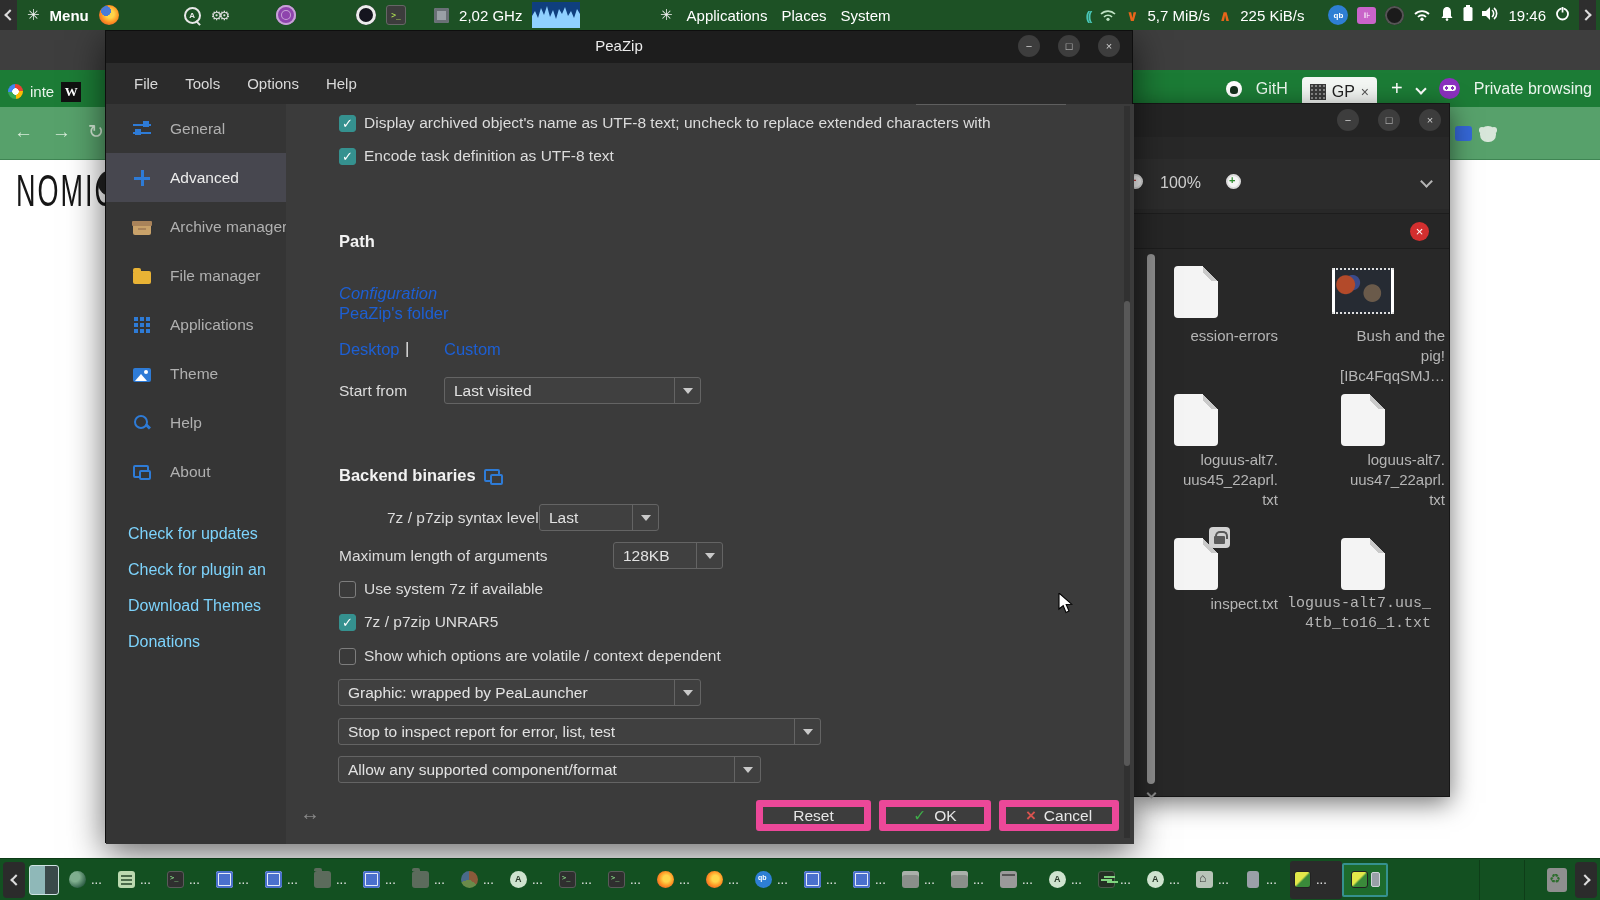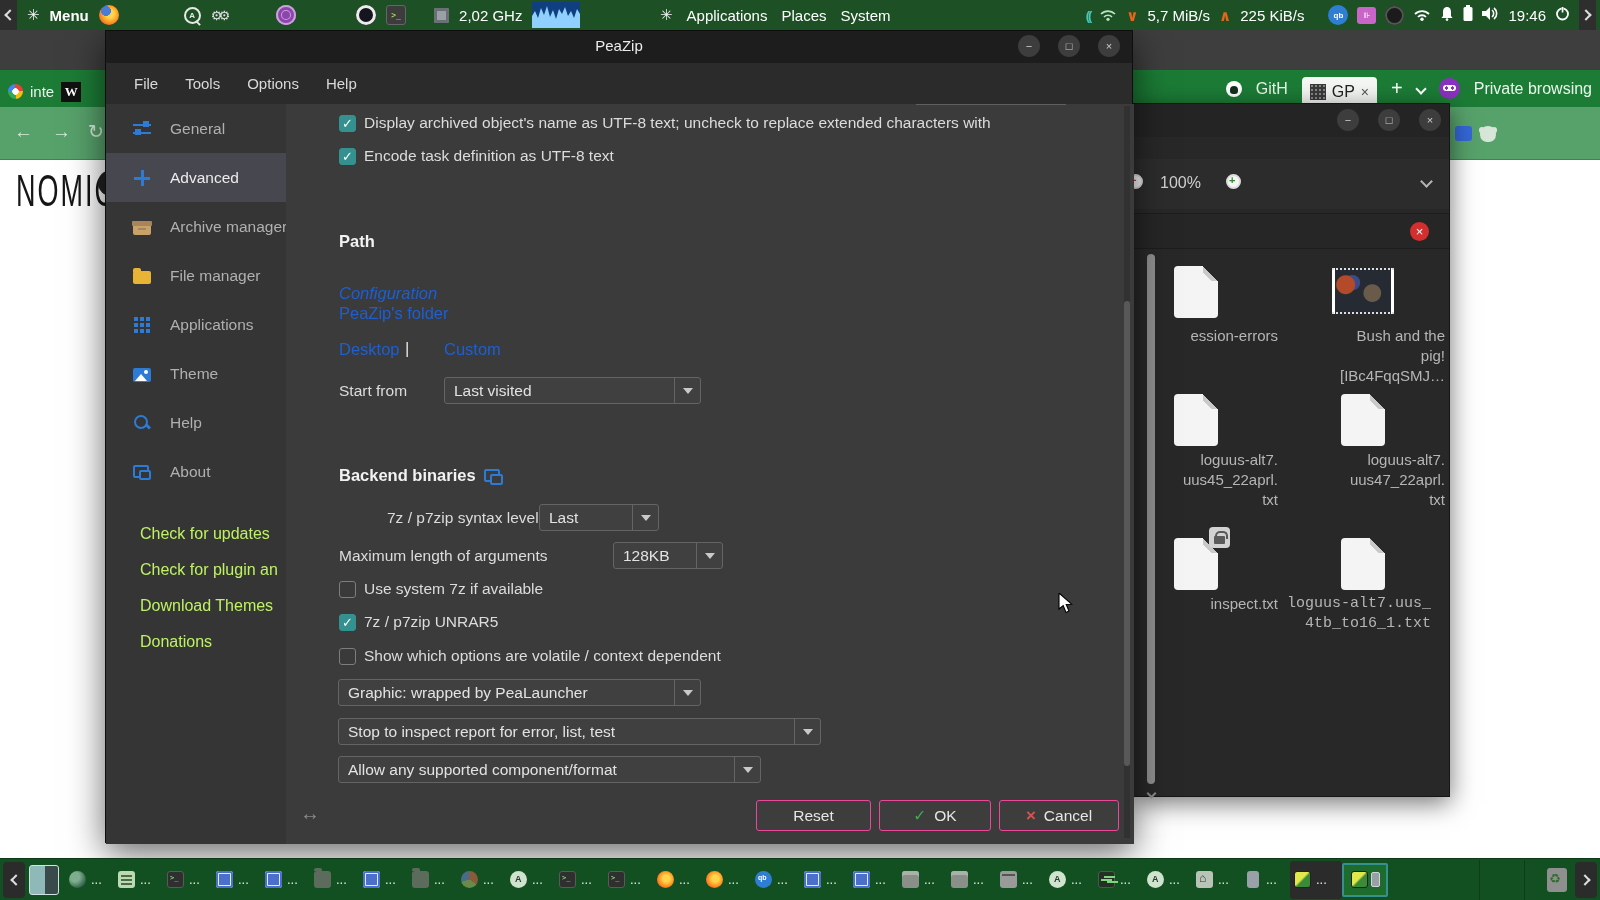--- a/index.html
+++ b/index.html
@@ -100,33 +100,33 @@
   
   #peazip{position:absolute;left:105px;top:30px;width:1028px;height:813px;z-index:4;background:#3b3b3b;box-shadow:0 10px 34px rgba(0,0,0,.6);border:1px solid #0e0e0e;}
   #pz-title{position:absolute;left:0;top:0;width:100%;height:32px;background:#1d1d1d;color:#ececec;font-size:15px;}
   #pz-title .t{position:absolute;left:0;right:0;top:6px;text-align:center;}
   #pz-title .winbtns{position:absolute;right:12px;top:4px;display:flex;gap:18px;}
   #pz-menubar{position:absolute;left:0;top:32px;width:100%;height:41px;background:#2b2b2b;display:flex;align-items:center;gap:27px;padding-left:28px;color:#d9d9d9;font-size:15px;}
   #pz-sidebar{position:absolute;left:0;top:73px;width:180px;height:740px;background:#353535;overflow:hidden;}
   .pz-item{height:49px;display:flex;align-items:center;gap:19px;padding-left:27px;color:#b0b0b0;font-size:15.5px;white-space:nowrap;overflow:hidden;}
   .pz-item.selected{background:#47474f;color:#ececec;}
   #pz-sidelinks{margin-top:20px;}
-  .pz-link{height:36px;display:flex;align-items:center;padding-left:34px;color:#bef264;font-size:16px;white-space:nowrap;overflow:hidden;}
+  .pz-link{height:36px;display:flex;align-items:center;padding-left:22px;color:#7dd3fc;font-size:16px;white-space:nowrap;overflow:hidden;}
   #pz-content{position:absolute;left:180px;top:73px;width:848px;height:740px;background:#3b3b3b;overflow:hidden;font-size:15.5px;color:#dcdcdc;}
   .toplinefrag{position:absolute;left:630px;top:0;width:150px;border-top:1px solid #5f5f5f;}
   .cb{width:17px;height:17px;border-radius:3px;background:#3a3a3a;border:1px solid #7d7d7d;flex:none;}
   .cbrow{position:absolute;display:flex;align-items:center;gap:8px;white-space:nowrap;overflow:hidden;}
   .cbrow.checked .cb{background:#35918f;border-color:#35918f;position:relative;}
   .cbrow.checked .cb::before{content:"✓";color:#fff;font-size:13px;position:absolute;left:2px;top:0px;}
   .h1{font-weight:bold;font-size:16.5px;color:#f2f2f2;}
   .bluelink{color:#1d5fd3;font-size:16.5px;}
   .dd{position:absolute;height:27px;background:#404040;border:1px solid #646464;border-radius:3px;color:#e2e2e2;display:flex;align-items:center;padding-left:9px;font-size:15.5px;white-space:nowrap;}
   .dd .ddbtn{position:absolute;right:0;top:0;width:26px;height:100%;border-left:1px solid #646464;display:flex;align-items:center;justify-content:center;}
   .dd .ddarr{width:0;height:0;border-left:5px solid transparent;border-right:5px solid transparent;border-top:6px solid #c9c9c9;}
-  .pz-btn{position:absolute;height:31px;background:#3d3d3d;border:1px solid #ec4899;border-radius:3px;color:#e6e6e6;font-size:15.5px;display:flex;align-items:center;justify-content:center;gap:8px;}
+  .pz-btn{position:absolute;height:31px;background:#3d3d3d;border:7px solid #ec4899;border-radius:3px;color:#e6e6e6;font-size:15.5px;display:flex;align-items:center;justify-content:center;gap:8px;}
   .ok-check{color:#3fae49;font-weight:bold;}
   .cancel-x{color:#d9534f;font-weight:bold;font-size:17px;}
   .move-ico{position:absolute;left:14px;top:698px;color:#8a8a8a;font-size:20px;}
   .pz-scroll{position:absolute;right:2px;top:75px;bottom:4px;width:6px;background:#313131;}
   .pz-thumb{position:absolute;right:2px;top:270px;width:6px;height:465px;background:#585858;border-radius:3px;}
   .chatico{display:inline-block;width:19px;height:17px;position:relative;vertical-align:-3px;margin-left:8px;}
   .chatico::before{content:"";position:absolute;left:0;top:2px;width:12px;height:9px;border:2px solid #2e7bd6;border-radius:2px;}
   .chatico::after{content:"";position:absolute;left:6px;top:7px;width:9px;height:7px;border:2px solid #2e7bd6;background:#3b3b3b;border-radius:2px;}
 
   

